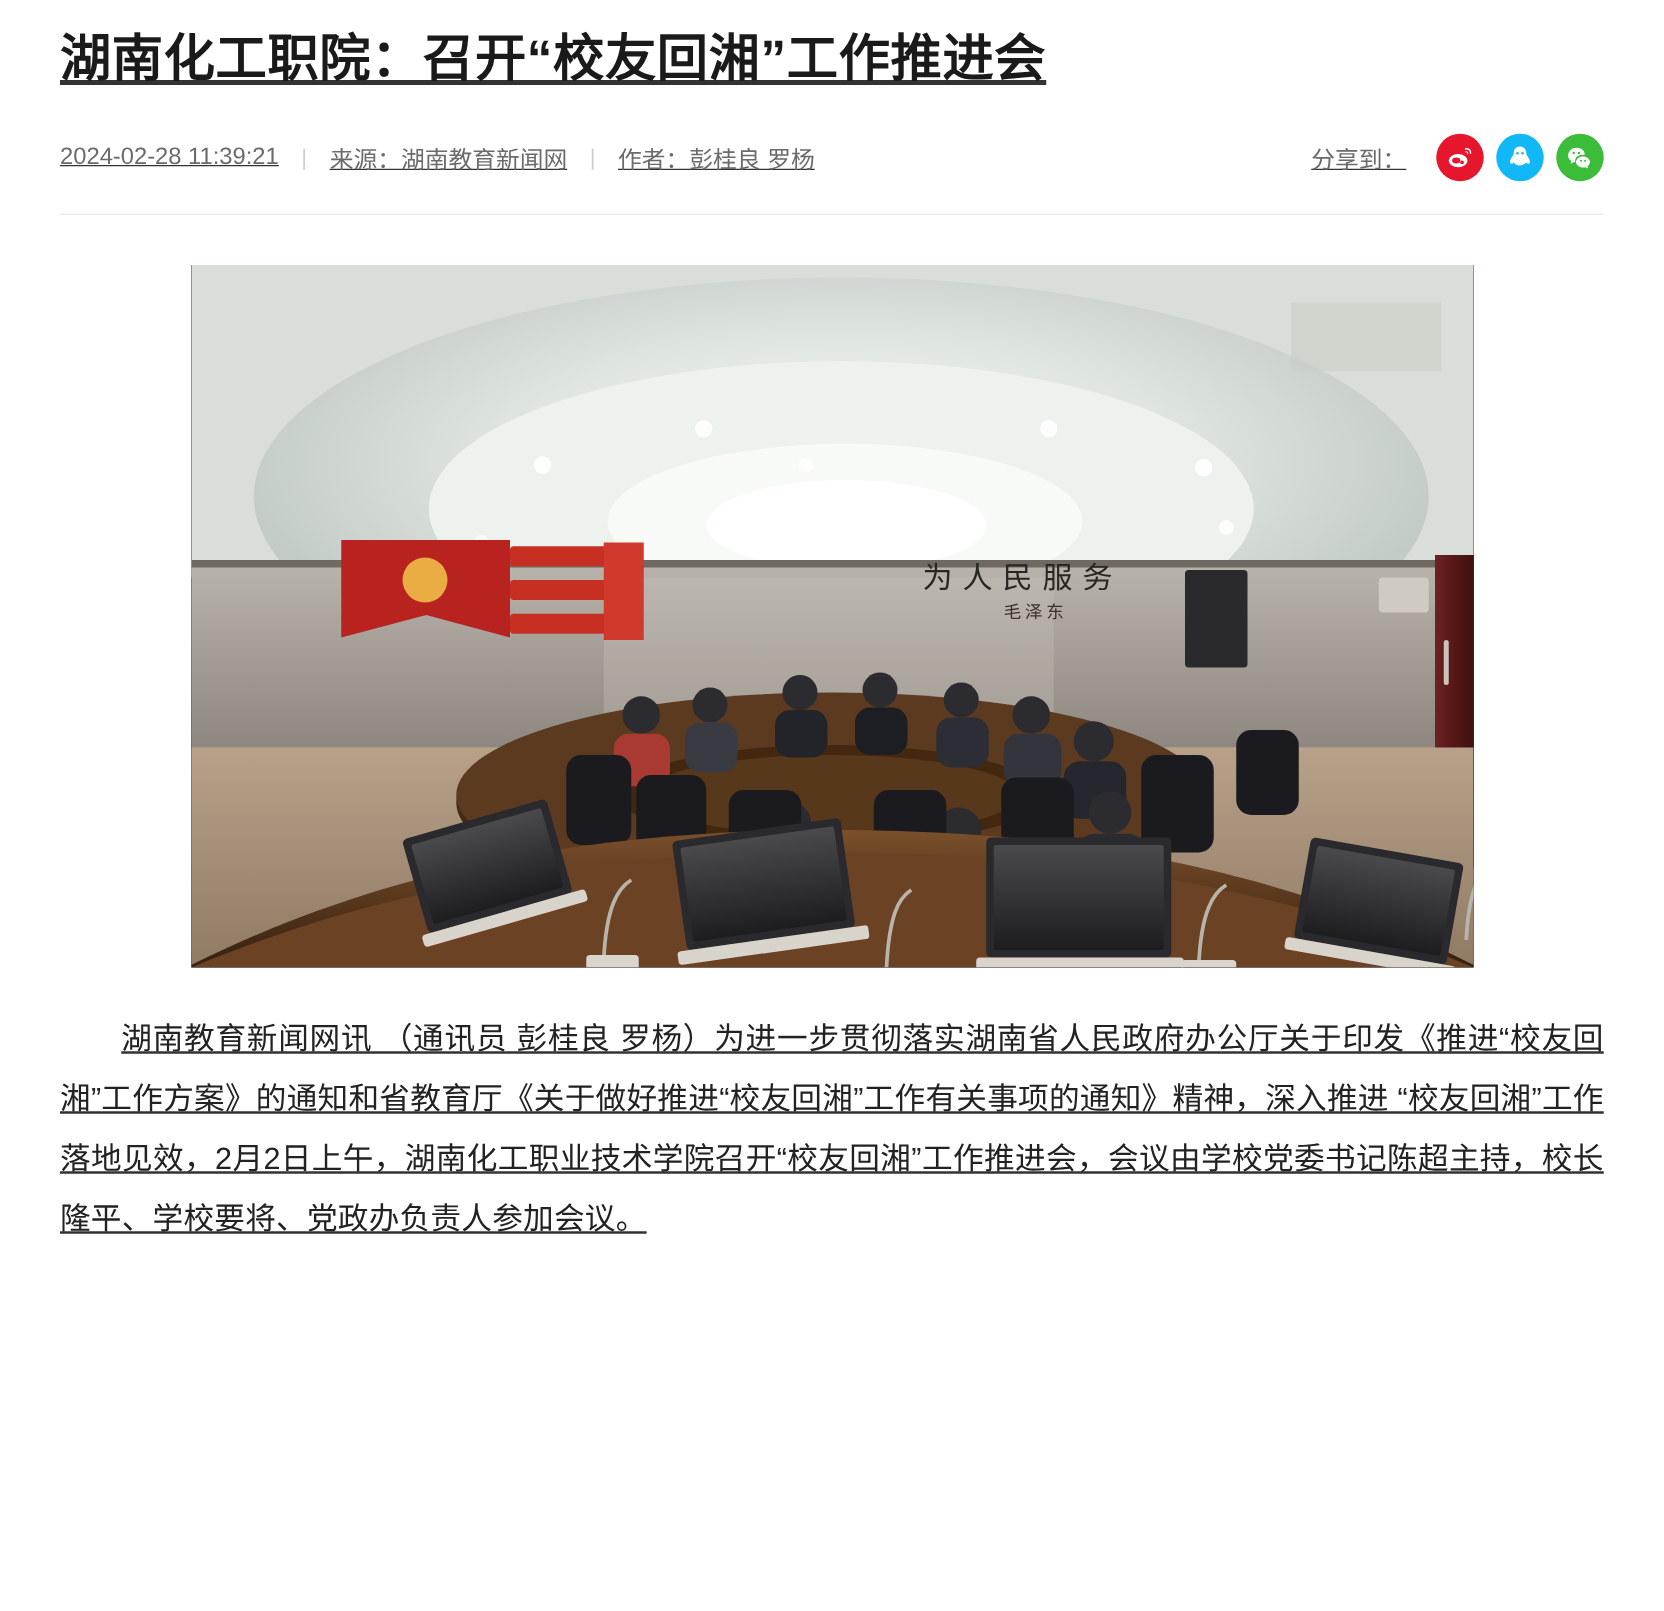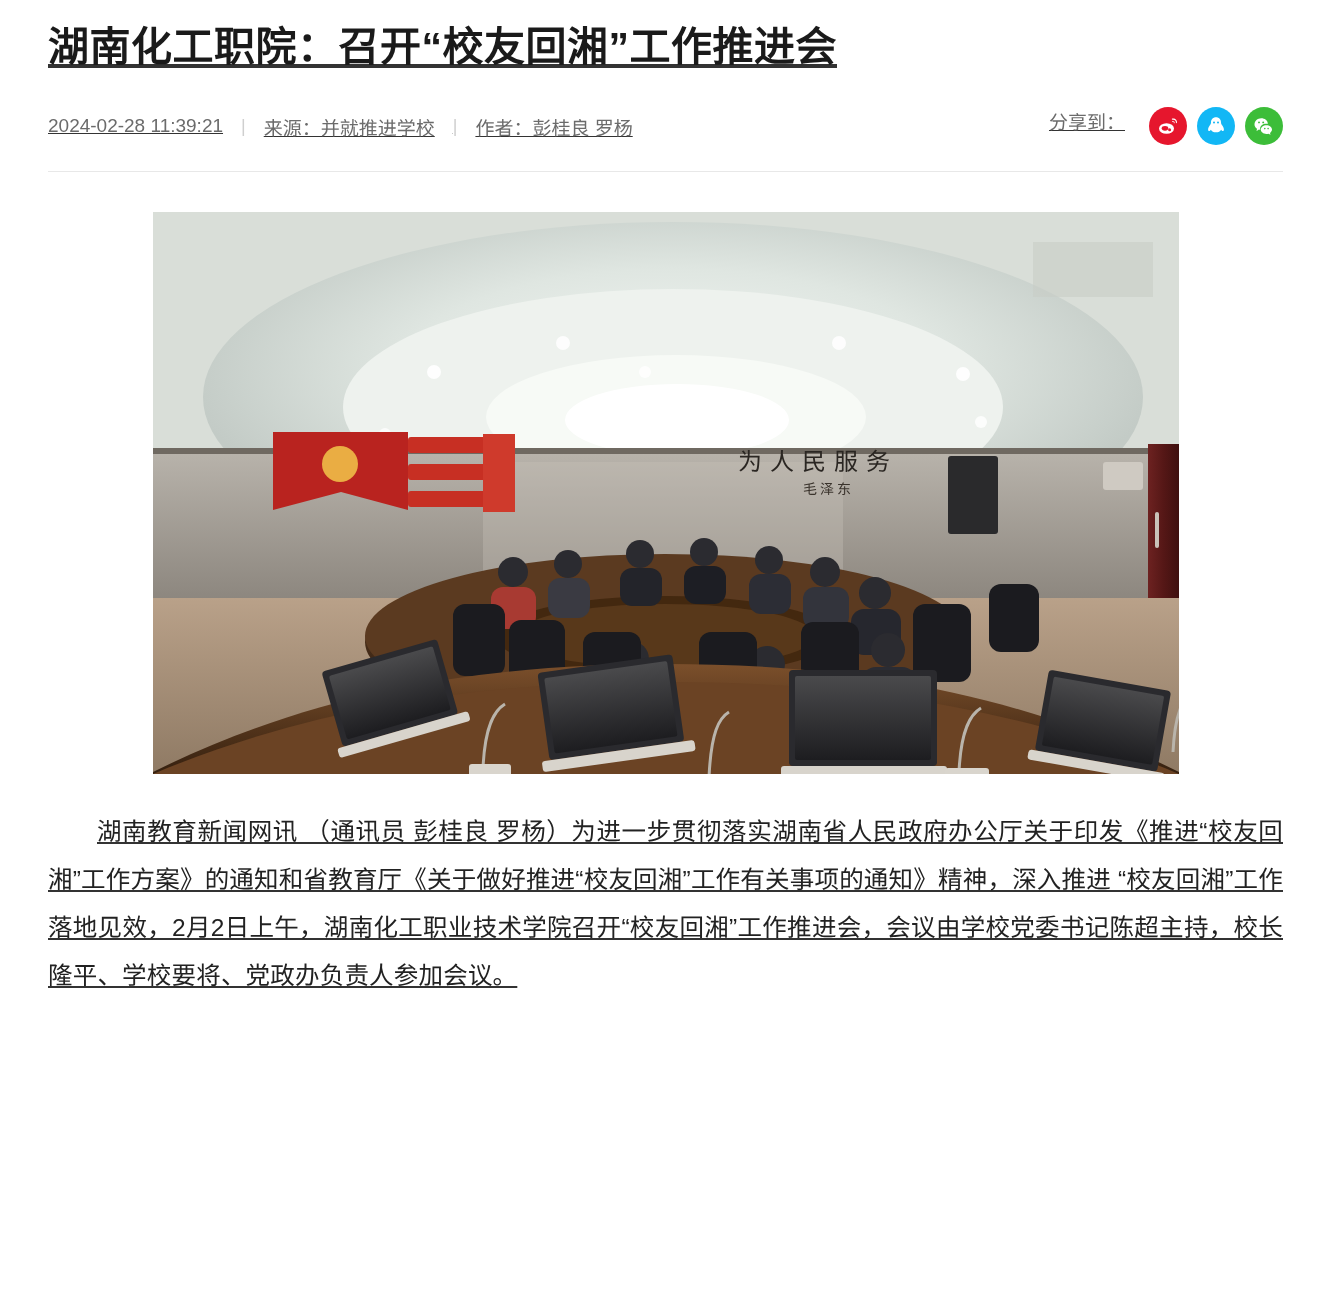--- a/index.html
+++ b/index.html
@@ -41,21 +41,21 @@
     white-space: nowrap;
   }
   .meta-sep {
     color: #cfcfcf;
     margin: 0 18px;
     font-size: 18px;
   }
   .share-area {
     margin-left: auto;
     display: flex;
-    align-items: flex-start;
+    align-items: center;
   }
   .share-label {
     font-size: 19px;
     color: #6b6b6b;
     margin-right: 14px;
     white-space: nowrap;
   }
   .share-icon {
     width: 38px;
     height: 38px;
@@ -108,21 +108,21 @@
 </head>
 <body>
 
 <div class="page">
 
   <h1 class="article-title">湖南化工职院：召开“校友回湘”工作推进会</h1>
 
   <div class="meta-row">
     <span class="meta-item">2024-02-28 11:39:21</span>
     <span class="meta-sep">|</span>
-    <span class="meta-item">来源：并就推进学校</span>
+    <span class="meta-item">来源：湖南教育新闻网</span>
     <span class="meta-sep">|</span>
     <span class="meta-item">作者：彭桂良 罗杨</span>
 
     <div class="share-area">
       <span class="share-label">分享到：</span>
 
       <span class="share-icon share-weibo" title="微博">
         <svg width="24" height="24" viewBox="0 0 24 24" aria-hidden="true">
           <ellipse cx="10.5" cy="14.5" rx="7.5" ry="5.3" fill="#ffffff"></ellipse>
           <ellipse cx="9" cy="14.3" rx="3.3" ry="2.4" fill="#e6162d"></ellipse>

